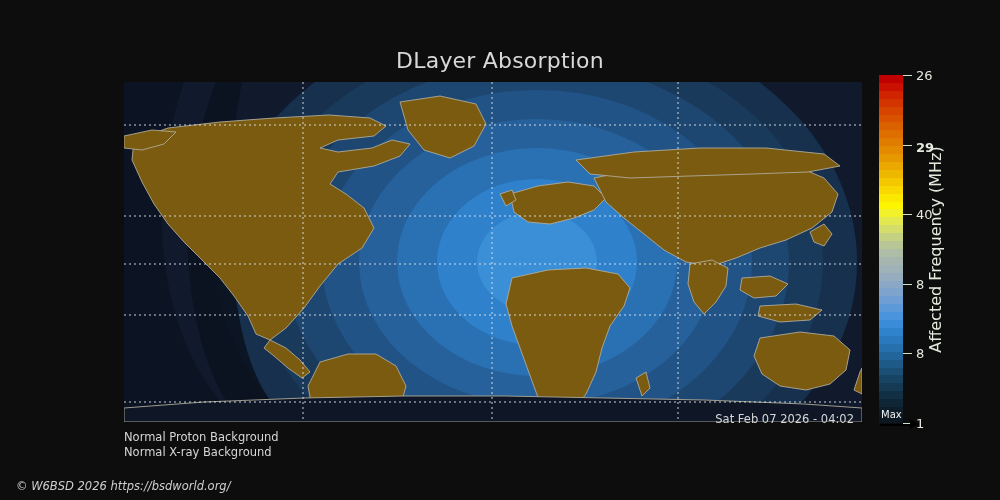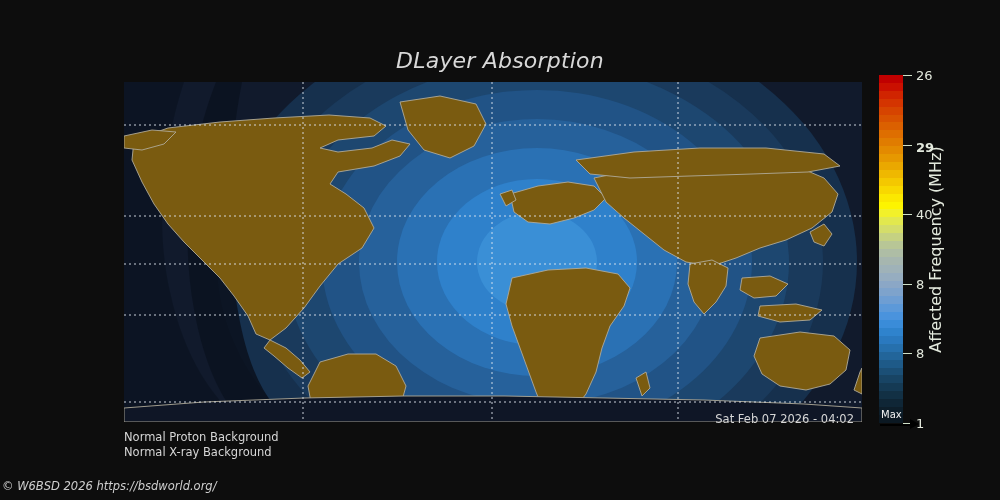--- a/index.html
+++ b/index.html
@@ -6,21 +6,21 @@
   body{
     width:1000px;height:500px;position:relative;overflow:hidden;
     font-family:"DejaVu Sans","Liberation Sans",sans-serif;
     background:#0d0d0d;color:#e8e8e8;
   }
   #stage{position:absolute;inset:0;width:1000px;height:500px;}
 
   
   .title{
     position:absolute;left:0;top:48px;width:1000px;text-align:center;
-    font-size:22px;color:#d8d8d8;letter-spacing:.2px;font-style:italic;
+    font-size:22px;color:#d8d8d8;letter-spacing:.2px;
   }
 
   
   .map-frame{
     position:absolute;left:124px;top:82px;width:738px;height:340px;
     overflow:hidden;background:#0f1626;
   }
   .map-svg{position:absolute;left:0;top:0;width:738px;height:340px;display:block;}
 
   
@@ -47,21 +47,21 @@
     border-top:5px solid transparent;border-bottom:5px solid transparent;
     border-left:9px solid #000;
   }
 
   
   .note{position:absolute;font-size:11.5px;color:#d6d6d6;}
   .note.l1{left:124px;top:430px;}
   .note.l2{left:124px;top:445px;}
   .stamp{position:absolute;right:146px;top:412px;font-size:11.5px;color:#d6d6d6;}
   .copyright{
-    position:absolute;left:2px;top:479px;font-size:11.5px;color:#cfcfcf;
+    position:absolute;left:16px;top:479px;font-size:11.5px;color:#cfcfcf;
     font-style:italic;
   }
 </style>
 </head>
 <body>
 
 <div id="stage">
 
   <div class="title">DLayer Absorption</div>
 

